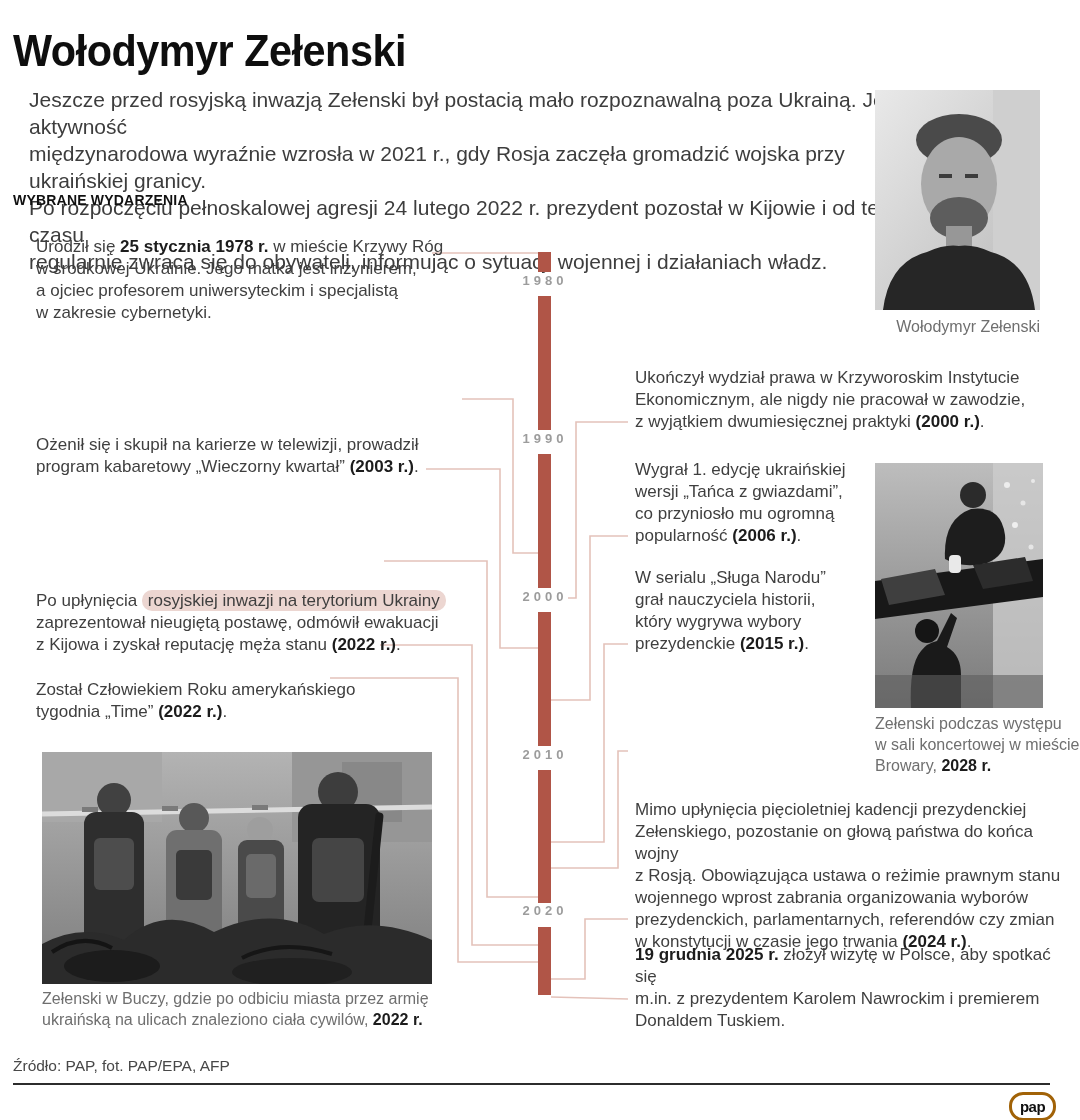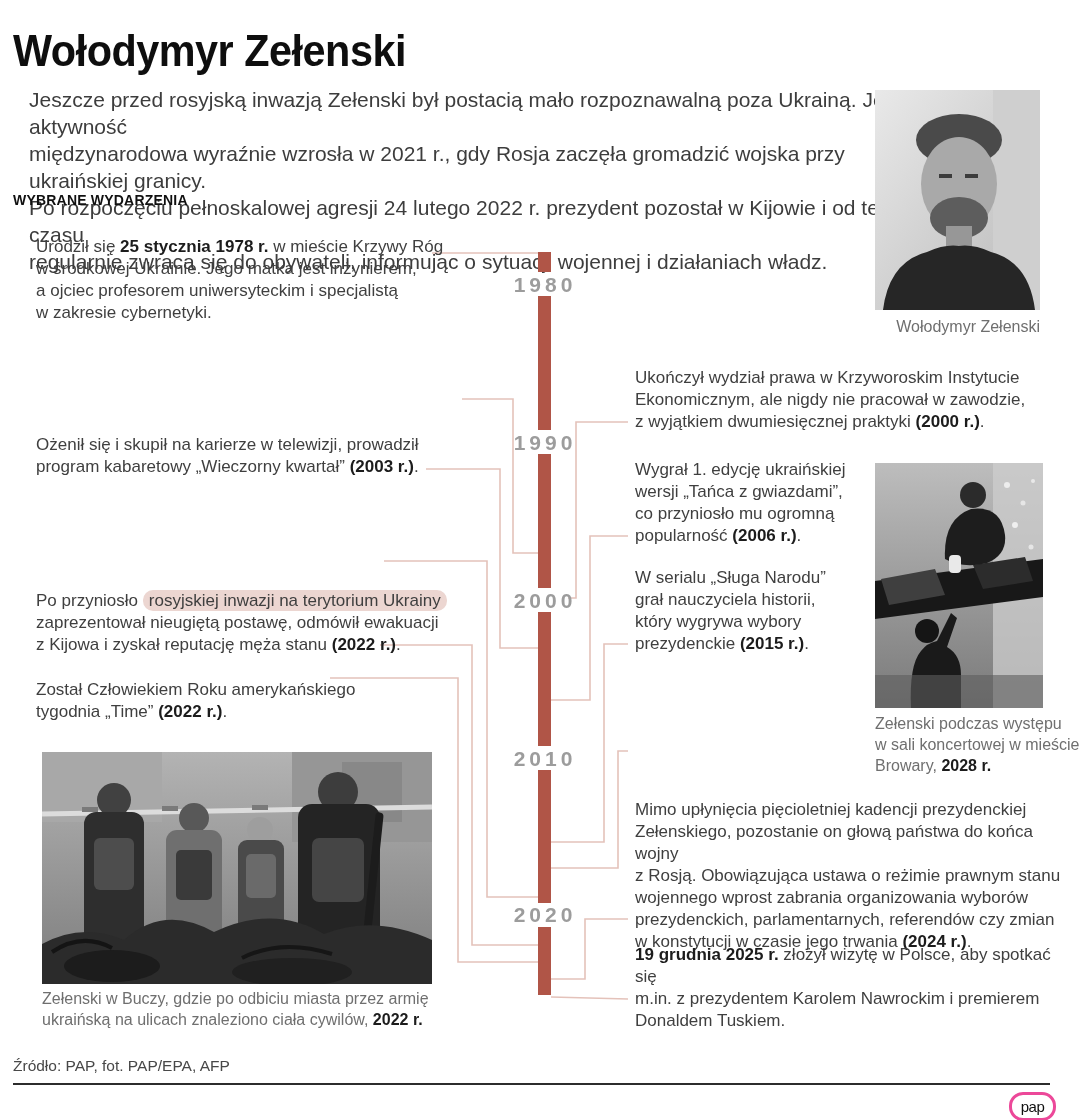--- a/index.html
+++ b/index.html
@@ -14,36 +14,36 @@
   }
   .intro{
     left:29px;top:86px;width:900px;font-size:21px;line-height:27px;color:#3d3d3d;
     white-space:pre-line;
   }
   .section-heading{left:13px;top:192px;font-size:14px;font-weight:700;color:#101010;letter-spacing:.2px;}
   .connectors{left:0;top:0;pointer-events:none;}
   .connectors polyline{fill:none;stroke:#e4c2ba;stroke-width:1.6px;}
   .bar-seg{left:538px;width:13px;background:#b05547;}
   .decade{
-    left:500px;width:90px;text-align:center;font-size:21px;font-weight:700;
+    left:500px;width:90px;text-align:center;font-size:13px;font-weight:700;
     color:#9c9c9c;letter-spacing:4px;
   }
   .ev{font-size:17px;line-height:22px;color:#3f3f3f;white-space:pre-line;}
   .ev-left{left:36px;width:470px;}
   .ev-right{left:635px;width:440px;}
   .ev .b,.cap .b{font-weight:700;color:#1c1c1c;}
   .ev .hl{background:#ecd6d1;border-radius:10px;padding:1px 6px;}
   .photo{display:block;}
   .cap{font-size:16px;line-height:21px;color:#6f6f6f;white-space:pre-line;}
   .source{left:13px;top:1057px;font-size:15.5px;color:#484848;}
   .rule{left:13px;top:1083px;width:1037px;height:2px;background:#2c2c2c;}
   .pap-logo{
-    left:1009px;top:1092px;width:41px;height:23px;border:3px solid #ec4899;border-radius:14px;
+    left:1009px;top:1092px;width:41px;height:23px;border:3px solid #a16207;border-radius:14px;
     display:flex;align-items:center;justify-content:center;
-    font-size:15px;font-weight:400;color:#101010;letter-spacing:-.5px;background:#fff;
+    font-size:15px;font-weight:700;color:#101010;letter-spacing:-.5px;background:#fff;
   }
 </style>
 </head>
 <body>
 
 <div class="canvas">
 
   <div class="abs title">Wołodymyr Zełenski</div>
   <div class="abs intro">Jeszcze przed rosyjską inwazją Zełenski był postacią mało rozpoznawalną poza Ukrainą. Jego aktywność
 międzynarodowa wyraźnie wzrosła w 2021 r., gdy Rosja zaczęła gromadzić wojska przy ukraińskiej granicy.
@@ -78,21 +78,21 @@
   <div class="abs decade" style="top:589px">2000</div>
   <div class="abs decade" style="top:747px">2010</div>
   <div class="abs decade" style="top:903px">2020</div>
 
   <div class="abs ev ev-left" style="top:236px"><span>Urodził się </span><span class="b">25 stycznia 1978 r.</span><span> w mieście Krzywy Róg
 w środkowej Ukrainie. Jego matka jest inżynierem,
 a ojciec profesorem uniwersyteckim i specjalistą
 w zakresie cybernetyki.</span></div>
   <div class="abs ev ev-left" style="top:434px"><span>Ożenił się i skupił na karierze w telewizji, prowadził
 program kabaretowy „Wieczorny kwartał” </span><span class="b">(2003 r.)</span><span>.</span></div>
-  <div class="abs ev ev-left" style="top:590px"><span>Po przyniosło </span><span class="hl">rosyjskiej inwazji na terytorium Ukrainy</span><span>
+  <div class="abs ev ev-left" style="top:590px"><span>Po upłynięcia </span><span class="hl">rosyjskiej inwazji na terytorium Ukrainy</span><span>
 zaprezentował nieugiętą postawę, odmówił ewakuacji
 z Kijowa i zyskał reputację męża stanu </span><span class="b">(2022 r.)</span><span>.</span></div>
   <div class="abs ev ev-left" style="top:679px"><span>Został Człowiekiem Roku amerykańskiego
 tygodnia „Time” </span><span class="b">(2022 r.)</span><span>.</span></div>
 
   <div class="abs ev ev-right" style="top:367px"><span>Ukończył wydział prawa w Krzyworoskim Instytucie
 Ekonomicznym, ale nigdy nie pracował w zawodzie,
 z wyjątkiem dwumiesięcznej praktyki </span><span class="b">(2000 r.)</span><span>.</span></div>
   <div class="abs ev ev-right" style="top:459px;width:250px"><span>Wygrał 1. edycję ukraińskiej
 wersji „Tańca z gwiazdami”,

